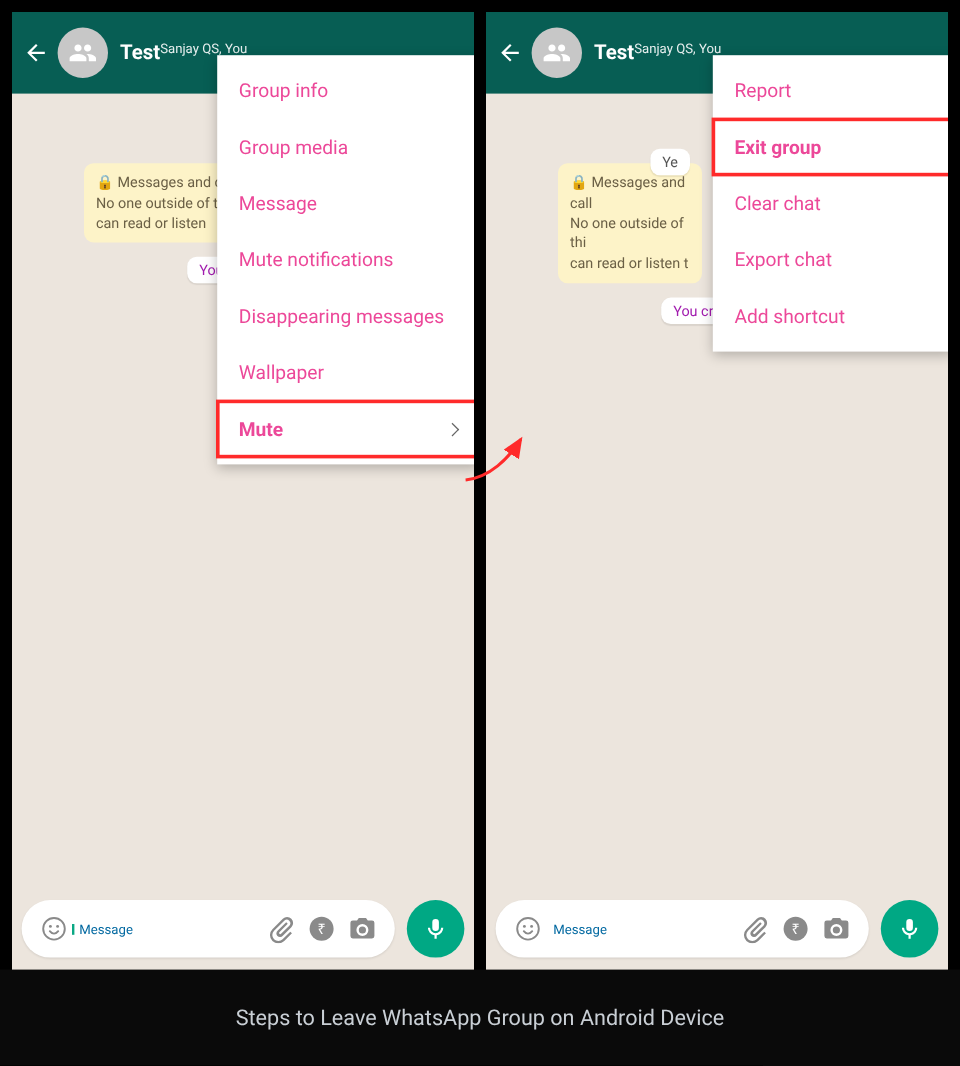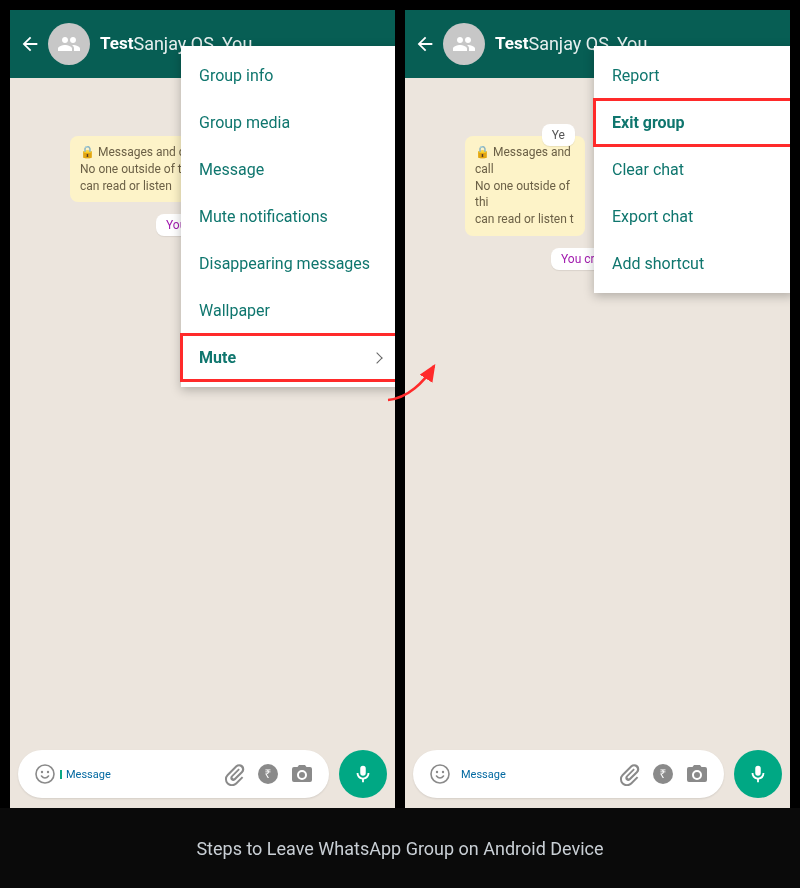--- a/index.html
+++ b/index.html
@@ -41,21 +41,21 @@
   .avatar {
     width: 42px; height: 42px;
     border-radius: 50%;
     background: #c7c7c7;
     display:flex; align-items:center; justify-content:center;
     margin-right: 10px;
   }
   .avatar svg { fill:#fff; }
   .title-block { display:flex; line-height:1.2; overflow:hidden; }
   .title { font-weight:700; font-size:17px; }
-  .subtitle { font-size:18px; opacity:.9; white-space:nowrap; overflow:hidden; text-overflow:ellipsis; }
+  .subtitle { font-size:11px; opacity:.9; white-space:nowrap; overflow:hidden; text-overflow:ellipsis; }
   
   .chat-body {
     position:absolute; top:68px; left:0; right:0; bottom:68px;
     padding-top:40px;
     padding-left:24px;
   }
   .date-pill {
     position:absolute; top:46px; right:200px;
     background:#fff; border-radius:8px;
     font-size:12px; color:#555; padding:4px 10px;
@@ -82,21 +82,21 @@
   .menu {
     position:absolute; top:36px; right:-4px;
     width:218px;
     background:#fff;
     box-shadow:0 3px 10px rgba(0,0,0,.25);
     padding:6px 0;
   }
   .menu-item {
     padding:14px 18px;
     font-size:16px;
-    color:#0f766e;
+    color:#ec4899;
     display:flex; align-items:center; justify-content:space-between;
   }
   .menu-sub { width:200px; }
   .highlight { outline:3px solid #ff2a2a; outline-offset:-2px;font-weight:bold; }
   
   .arrow {
     position:absolute;
     left: calc(50% - 14px);
     top: 360px;
     z-index:5;

